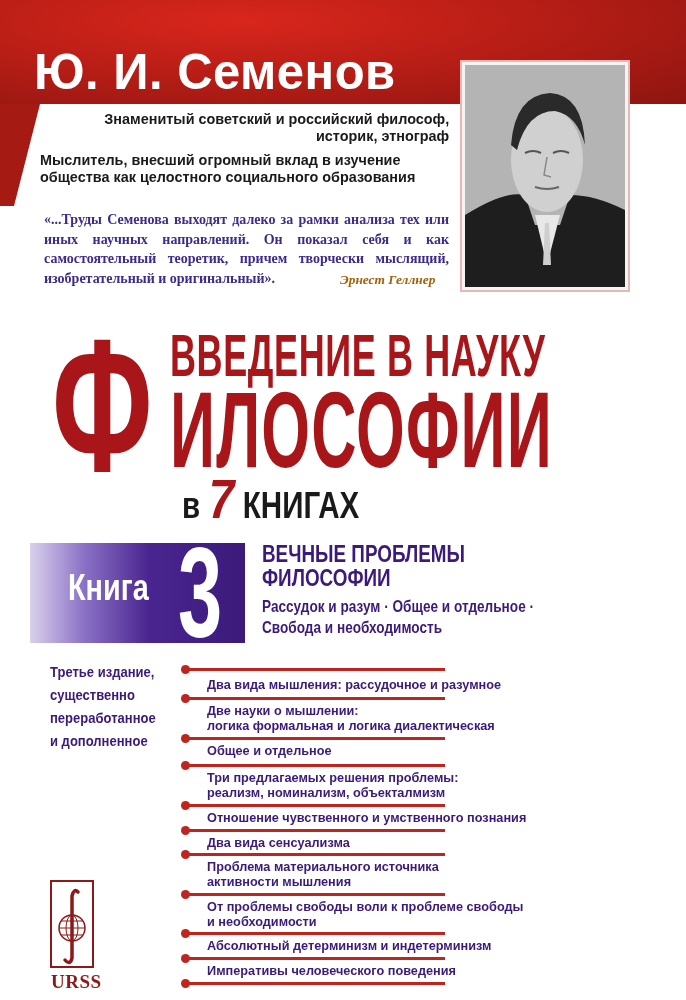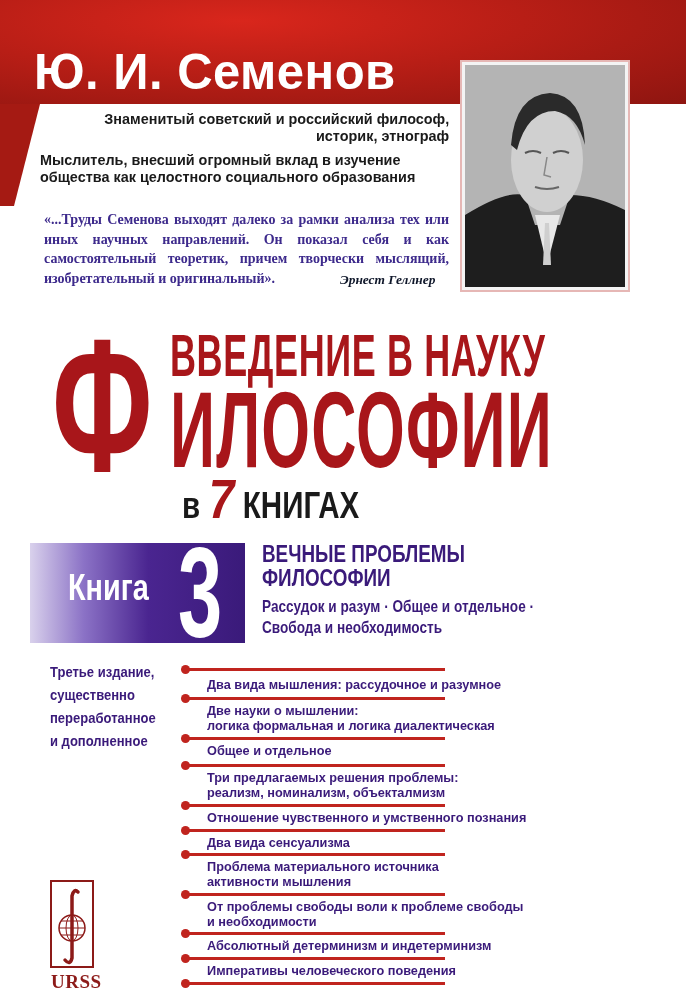--- a/index.html
+++ b/index.html
@@ -32,21 +32,21 @@
     .desc .l2 { margin-top: 7px; width: 440px; }
 
     .quote {
       position: absolute; left: 44px; top: 210px; width: 405px;
       font-family: "Liberation Serif", serif; font-weight: bold;
       color: #3d2a8c; font-size: 14px; line-height: 19.5px; text-align: justify;
     }
     .quote-author {
       position: absolute; left: 340px; top: 272px;
       font-family: "Liberation Serif", serif; font-style: italic; font-weight: bold;
-      color: #0f172a; font-size: 13.4px;
+      color: #a16207; font-size: 13.4px;
     }
 
     .photo-frame {
       position: absolute; left: 460px; top: 60px; width: 170px; height: 232px;
       border: 2px solid #e6b7b5; background: #f4f4f4; padding: 3px;
     }
     .photo {
       width: 100%; height: 100%; position: relative; overflow: hidden;
       background: linear-gradient(180deg, #bdbdbd 0%, #a9a9a9 60%, #9a9a9a 100%);
     }

